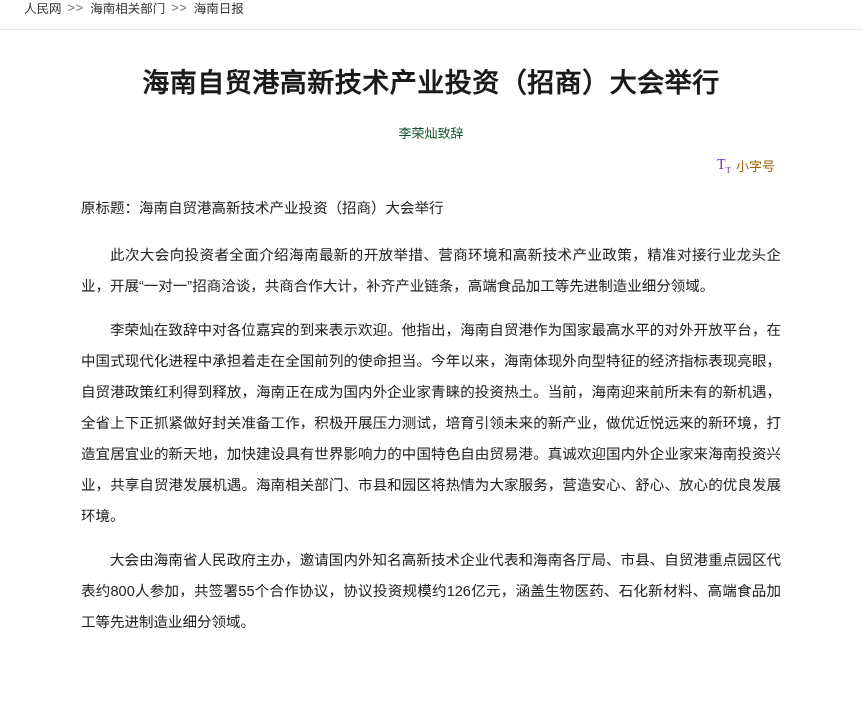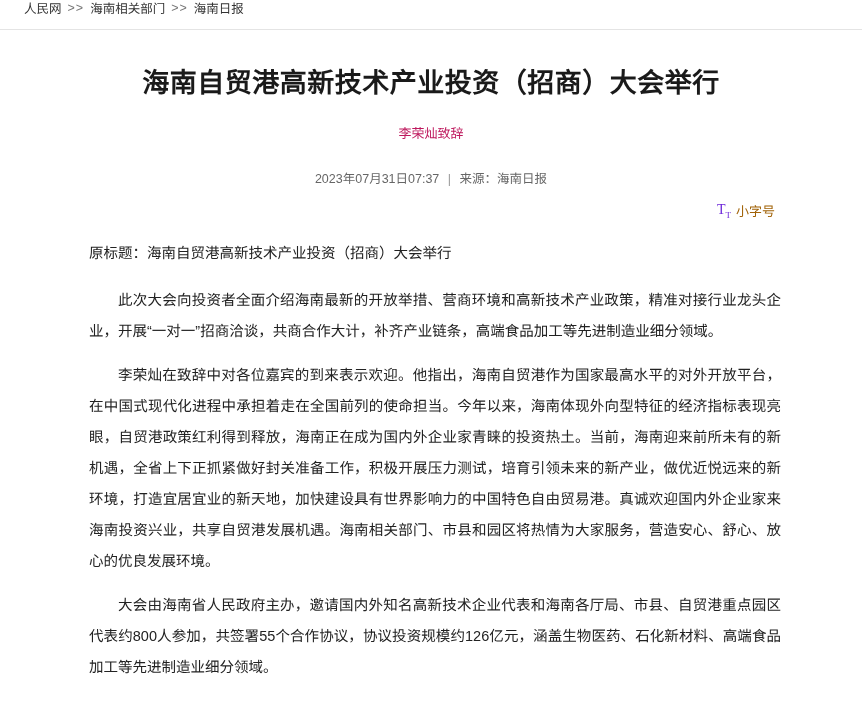--- a/index.html
+++ b/index.html
@@ -49,21 +49,21 @@
     font-weight: bold;
     color: #1a1a1a;
     letter-spacing: 0.5px;
     line-height: 1.3;
     margin: 12px 0 0 0;
     font-family: "Liberation Sans", "DejaVu Sans", sans-serif;
   }
   .subhead {
     text-align: center;
     font-size: 13px;
-    color: #be185d;
+    color: #14532d;
     margin-top: 22px;
   }
   .meta {
     text-align: center;
     font-size: 12.5px;
     color: #666;
     margin-top: 26px;
   }
   .meta .sep {
     margin: 0 5px;
@@ -94,21 +94,21 @@
   
   .body-text {
     margin-top: 18px;
     font-size: 14.5px;
     line-height: 31px;
     color: #222;
     text-align: justify;
     font-family: "Liberation Sans", "DejaVu Sans", sans-serif;
   }
   .body-text p {
-    margin: 0 0 13px 8px;
+    margin: 0 0 13px 0;
   }
   .body-text p.orig {
     text-indent: 0;
     margin-bottom: 16px;
   }
   .body-text p.indent {
     text-indent: 2em;
   }
 </style>
 </head>
@@ -121,25 +121,20 @@
   <span class="breadcrumb-sep">&gt;&gt;</span>
   <a href="#">海南日报</a>
 </div>
 
 <div class="article">
 
   <h1 class="headline">海南自贸港高新技术产业投资（招商）大会举行</h1>
 
   <div class="subhead">李荣灿致辞</div>
 
-  <div class="meta">
-    <span>2023年07月31日07:37</span>
-    <span class="sep">|</span>
-    <span>来源：</span><span>海南日报</span>
-  </div>
 
   <div class="fontsize-ctl">
     <span class="tt">T<sub>T</sub></span>
     <span class="fontsize-label">小字号</span>
   </div>
 
   <div class="body-text">
     <p class="orig"><span>原标题：</span><span>海南自贸港高新技术产业投资（招商）大会举行</span></p>
     <p class="indent">此次大会向投资者全面介绍海南最新的开放举措、营商环境和高新技术产业政策，精准对接行业龙头企业，开展“一对一”招商洽谈，共商合作大计，补齐产业链条，高端食品加工等先进制造业细分领域。</p>
     <p class="indent">李荣灿在致辞中对各位嘉宾的到来表示欢迎。他指出，海南自贸港作为国家最高水平的对外开放平台，在中国式现代化进程中承担着走在全国前列的使命担当。今年以来，海南体现外向型特征的经济指标表现亮眼，自贸港政策红利得到释放，海南正在成为国内外企业家青睐的投资热土。当前，海南迎来前所未有的新机遇，全省上下正抓紧做好封关准备工作，积极开展压力测试，培育引领未来的新产业，做优近悦远来的新环境，打造宜居宜业的新天地，加快建设具有世界影响力的中国特色自由贸易港。真诚欢迎国内外企业家来海南投资兴业，共享自贸港发展机遇。海南相关部门、市县和园区将热情为大家服务，营造安心、舒心、放心的优良发展环境。</p>

